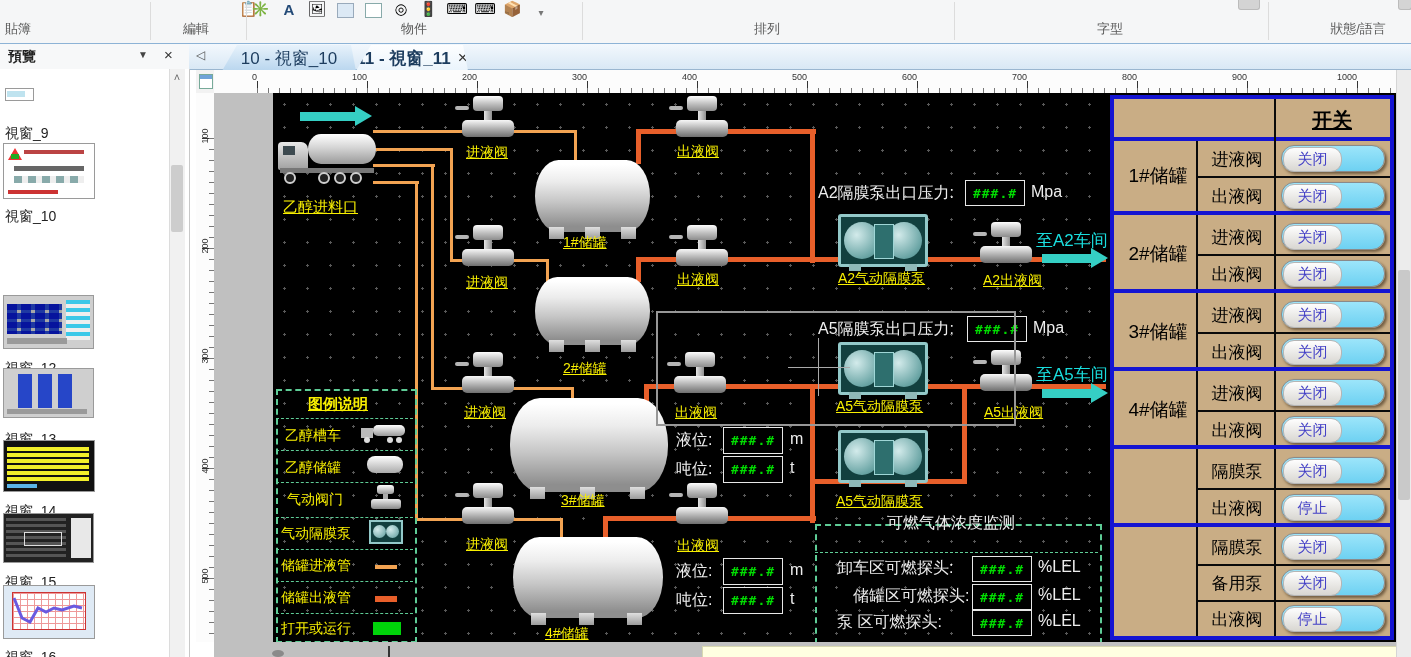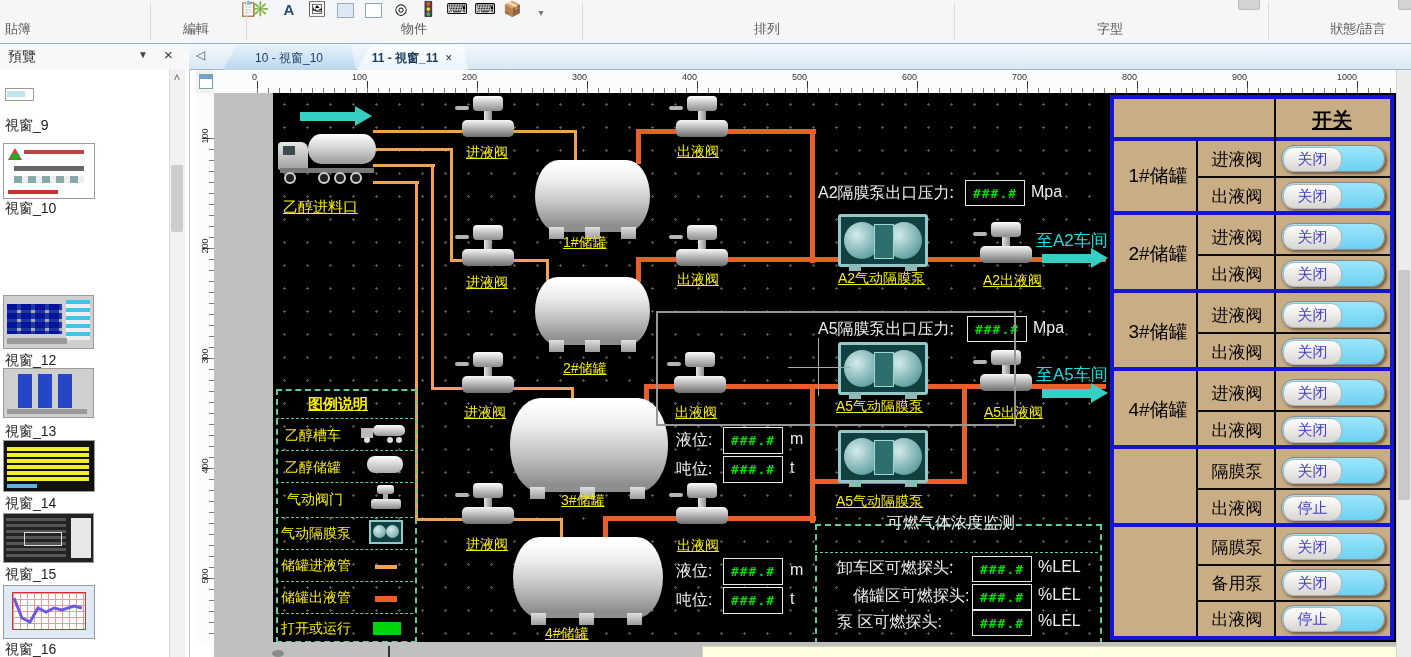--- a/index.html
+++ b/index.html
@@ -1,50 +1,50 @@
 <!DOCTYPE html>
 <html><head>
 <meta charset="utf-8">
 <style>
   html,body{margin:0;padding:0;background:#888;}
   #app{position:relative;width:1411px;height:657px;background:#fff;overflow:hidden;
        font-family:"Liberation Sans",sans-serif;}
   .abs{position:absolute;}
-  .nowrap{white-space:nowrap;}
+  .nowrap{white-space:nowrap;font-weight:bold;}
 
   
   #toolbar{position:absolute;left:0;top:0;width:1411px;height:43px;background:#f5f6f7;border-bottom:1px solid #8db3d6;}
   .tb-sep{position:absolute;top:2px;width:1px;height:38px;background:#dcdcdc;}
   .tb-label{position:absolute;top:20px;font-size:13px;color:#5a5a5a;text-align:center;white-space:nowrap;transform:translateX(-50%);}
   .tb-icon{position:absolute;top:-4px;width:22px;height:22px;display:flex;align-items:flex-end;justify-content:center;font-size:15px;}
   .tb-right-chip{position:absolute;top:0;width:20px;height:9px;background:#d4d4d4;border:1px solid #bbb;border-top:none;border-radius:0 0 3px 3px;}
 
   
   #panelhead{position:absolute;left:0;top:44px;width:189px;height:25px;background:#f7f8f9;border-bottom:1px solid #d0d0d0;}
   #tabstrip{position:absolute;left:189px;top:44px;width:1222px;height:25px;background:linear-gradient(180deg,#f3f8fd,#d9e8f5);border-bottom:1px solid #9ab6d0;}
-  .tab{position:absolute;top:1px;height:26px;display:flex;align-items:center;justify-content:center;font-size:12px;color:#1c3c5e;clip-path:polygon(15px 0,calc(100% - 5px) 0,100% 100%,0 100%);}
+  .tab{position:absolute;top:1px;height:26px;display:flex;align-items:center;justify-content:center;font-size:17px;color:#1c3c5e;clip-path:polygon(15px 0,calc(100% - 5px) 0,100% 100%,0 100%);}
   .tab.inactive{background:linear-gradient(180deg,#e7f2fb,#b9d6ee);}
   .tab.active{background:linear-gradient(180deg,#fdfeff,#eaf4fc);font-weight:bold;}
 
   
   #hruler{position:absolute;left:214px;top:70px;width:1182px;height:23px;background:#fcfcfc;border-bottom:1px solid #9a9a9a;
     background-image:repeating-linear-gradient(90deg,#777 0 1px,transparent 1px 11px),repeating-linear-gradient(90deg,#333 0 1px,transparent 1px 110px);
     background-size:100% 5px,100% 12px;background-position:43px 18px,43px 11px;background-repeat:no-repeat;}
   .hr-num{position:absolute;top:2px;font-size:9px;color:#333;transform:translateX(-100%);}
   #vruler{position:absolute;left:196px;top:93px;width:18px;height:549px;background:#fcfcfc;border-right:1px solid #9a9a9a;
     background-image:repeating-linear-gradient(180deg,#777 0 1px,transparent 1px 11px),repeating-linear-gradient(180deg,#333 0 1px,transparent 1px 110px);
     background-size:5px 100%,12px 100%;background-position:13px 45px,6px 45px;background-repeat:no-repeat;}
   .vr-num{position:absolute;left:1px;font-size:9px;color:#333;transform:rotate(-90deg);transform-origin:center;}
   #rcorner{position:absolute;left:196px;top:70px;width:18px;height:23px;background:#f2f2f2;border-right:1px solid #bbb;border-bottom:1px solid #bbb;}
   #rcorner .mini{position:absolute;left:3px;top:4px;width:12px;height:13px;background:#fff;border:1px solid #7a9;}
   #rcorner .mini::before{content:"";position:absolute;left:0;top:0;width:100%;height:4px;background:#6fa3d8;}
 
   
   #sidebar{position:absolute;left:0;top:69px;width:189px;height:588px;background:#ffffff;border-right:1px solid #c8c8c8;}
-  .thumb-label{position:absolute;font-size:14px;color:#222;white-space:nowrap;}
+  .thumb-label{position:absolute;font-size:14px;color:#222;white-space:nowrap;margin-top:8px;}
   .thumb{position:absolute;background:#fff;border:1px solid #9a9a9a;overflow:hidden;}
   #sb-scroll{position:absolute;left:169px;top:69px;width:15px;height:588px;background:#f1f1f1;border-left:1px solid #dcdcdc;}
   #sb-thumbbar{position:absolute;left:1px;top:96px;width:12px;height:67px;background:#cdcdcd;border-radius:2px;}
   #sb-up{position:absolute;left:0;top:2px;width:14px;height:16px;color:#666;font-size:11px;text-align:center;}
 
   
   #gutterL{position:absolute;left:214px;top:93px;width:59px;height:549px;background:#c0c0c0;}
   #gutterB{position:absolute;left:214px;top:642px;width:1182px;height:15px;background:#c0c0c0;}
   #statusnote{position:absolute;left:702px;top:646px;width:694px;height:11px;background:#ffffe1;border:1px solid #d8d8b0;}
   #vscroll{position:absolute;left:1396px;top:70px;width:15px;height:587px;background:#ececec;border-left:1px solid #d5d5d5;}

